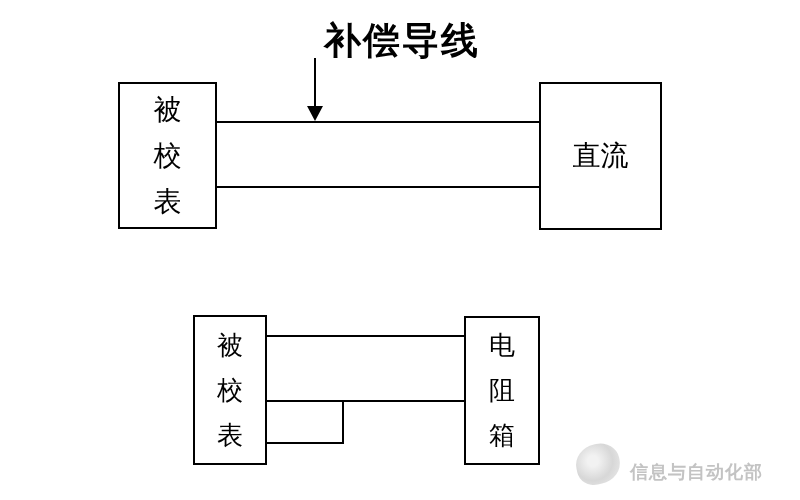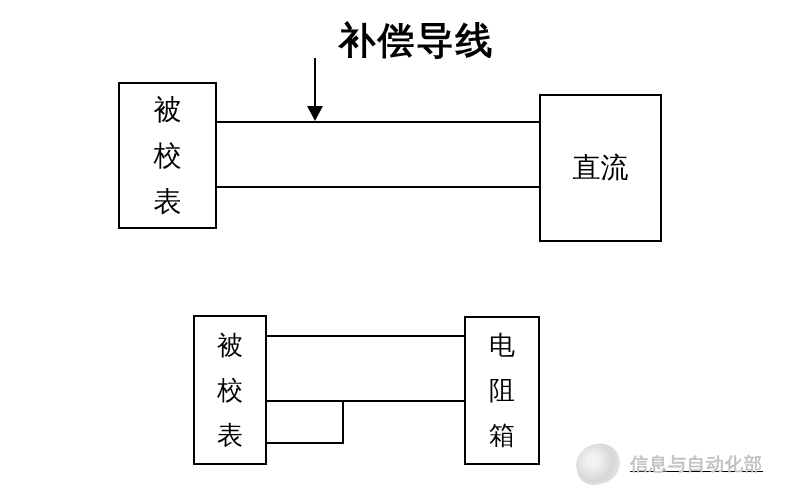--- a/index.html
+++ b/index.html
@@ -38,21 +38,21 @@
   }
   .title {
     position: absolute;
     left: 324px;
     top: 16px;
     width: 185px;
     font-size: 37px;
     font-weight: bold;
     letter-spacing: 2px;
     color: #000000;
-    text-align: center;
+    text-align: left;
     white-space: nowrap;
   }
   .arrow-shaft {
     position: absolute;
     left: 314px;
     top: 58px;
     width: 2px;
     height: 50px;
     background: #000000;
   }
@@ -64,22 +64,21 @@
     height: 0;
     border-left: 8px solid transparent;
     border-right: 8px solid transparent;
     border-top: 15px solid #000000;
   }
   .watermark {
     position: absolute;
     left: 576px;
     top: 444px;
     display: flex;
-    align-items: center;
-    text-decoration: underline;
+    align-items: flex-end;
   }
   .wm-logo {
     width: 44px;
     height: 40px;
     border-radius: 50% 45% 50% 40%;
     background: radial-gradient(circle at 40% 40%, #f2f2f2 15%, #d7d7d7 55%, #e9e9e9 90%);
     transform: rotate(-12deg);
     margin-right: 10px;
   }
   .wm-text {
@@ -100,21 +99,21 @@
 
   <div class="arrow-shaft"></div>
   <div class="arrow-head"></div>
 
   <div class="box box-lg" style="left:118px; top:82px; width:99px; height:147px;">
     <div class="ln">被</div>
     <div class="ln">校</div>
     <div class="ln">表</div>
   </div>
 
-  <div class="box box-lg" style="left:539px; top:94px; width:123px; height:148px;">
+  <div class="box box-lg" style="left:539px; top:82px; width:123px; height:148px;">
     <div class="ln">直流</div>
   </div>
 
   <div class="hline" style="left:217px; top:121px; width:322px; height:2px;"></div>
   <div class="hline" style="left:217px; top:186px; width:322px; height:2px;"></div>
 
   <div class="box box-sm" style="left:193px; top:315px; width:74px; height:150px;">
     <div class="ln">被</div>
     <div class="ln">校</div>
     <div class="ln">表</div>

